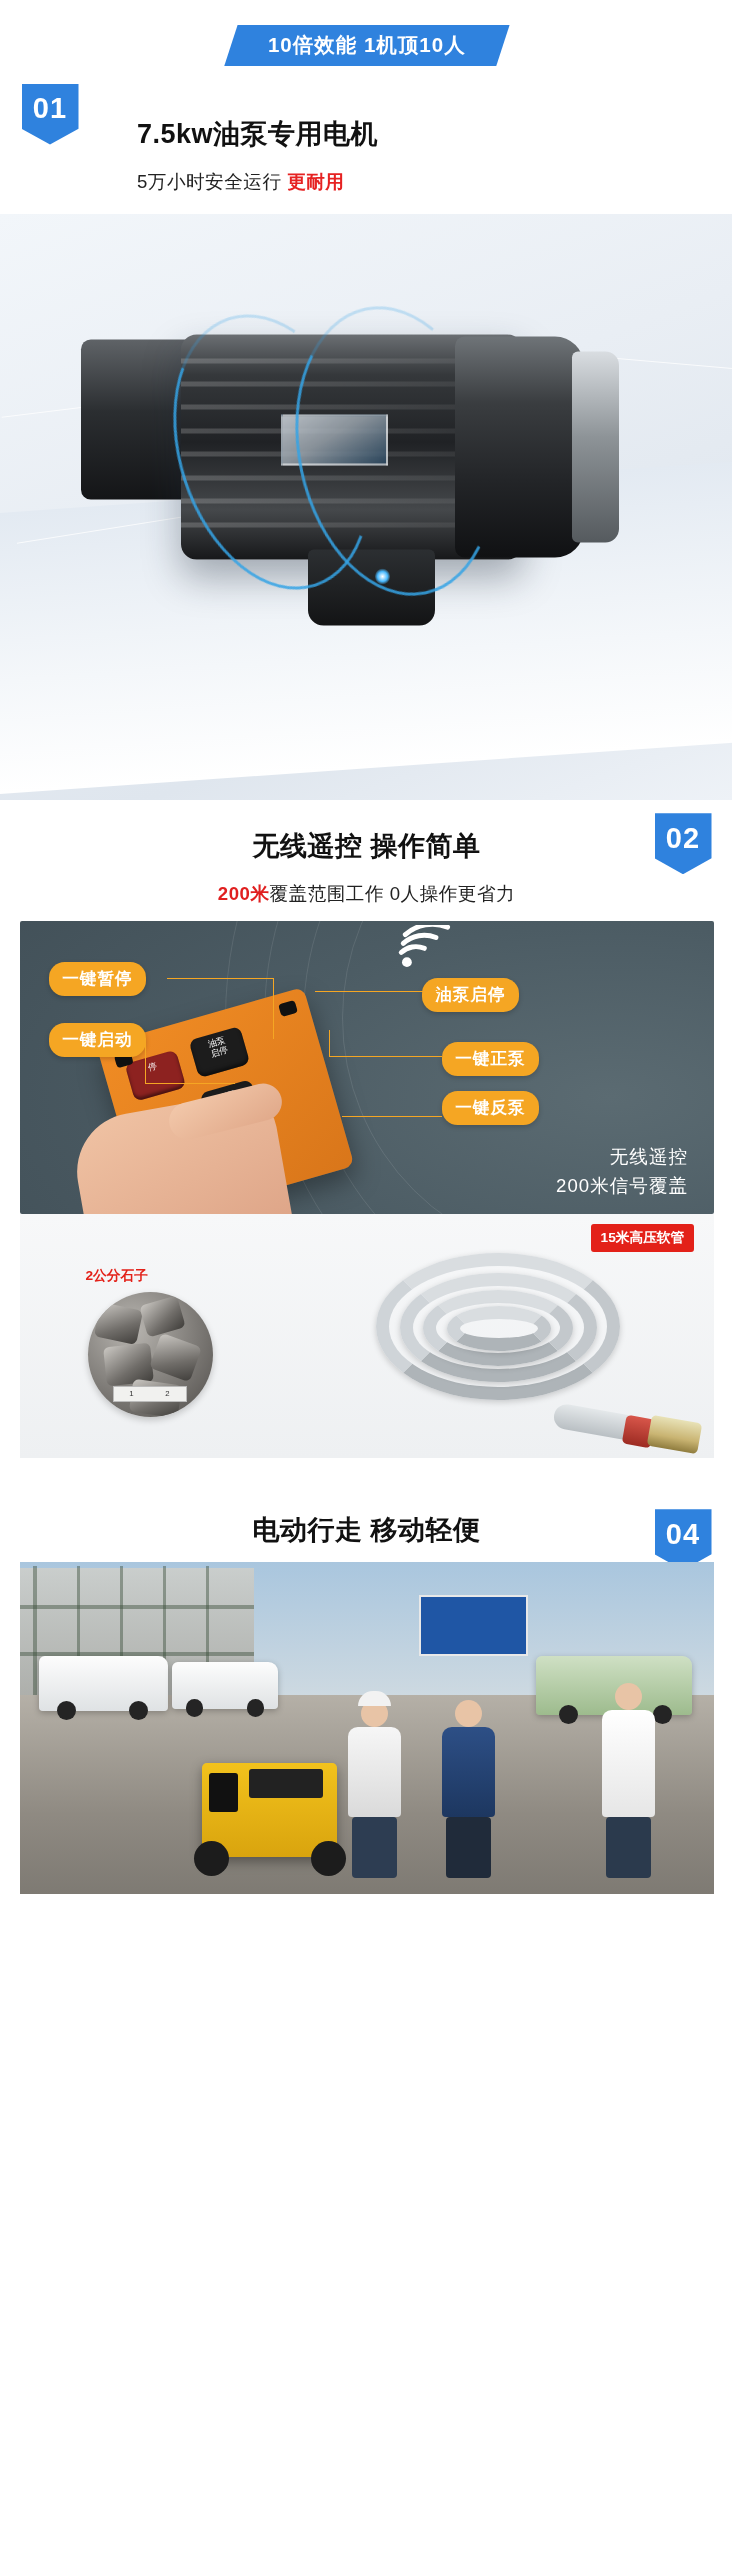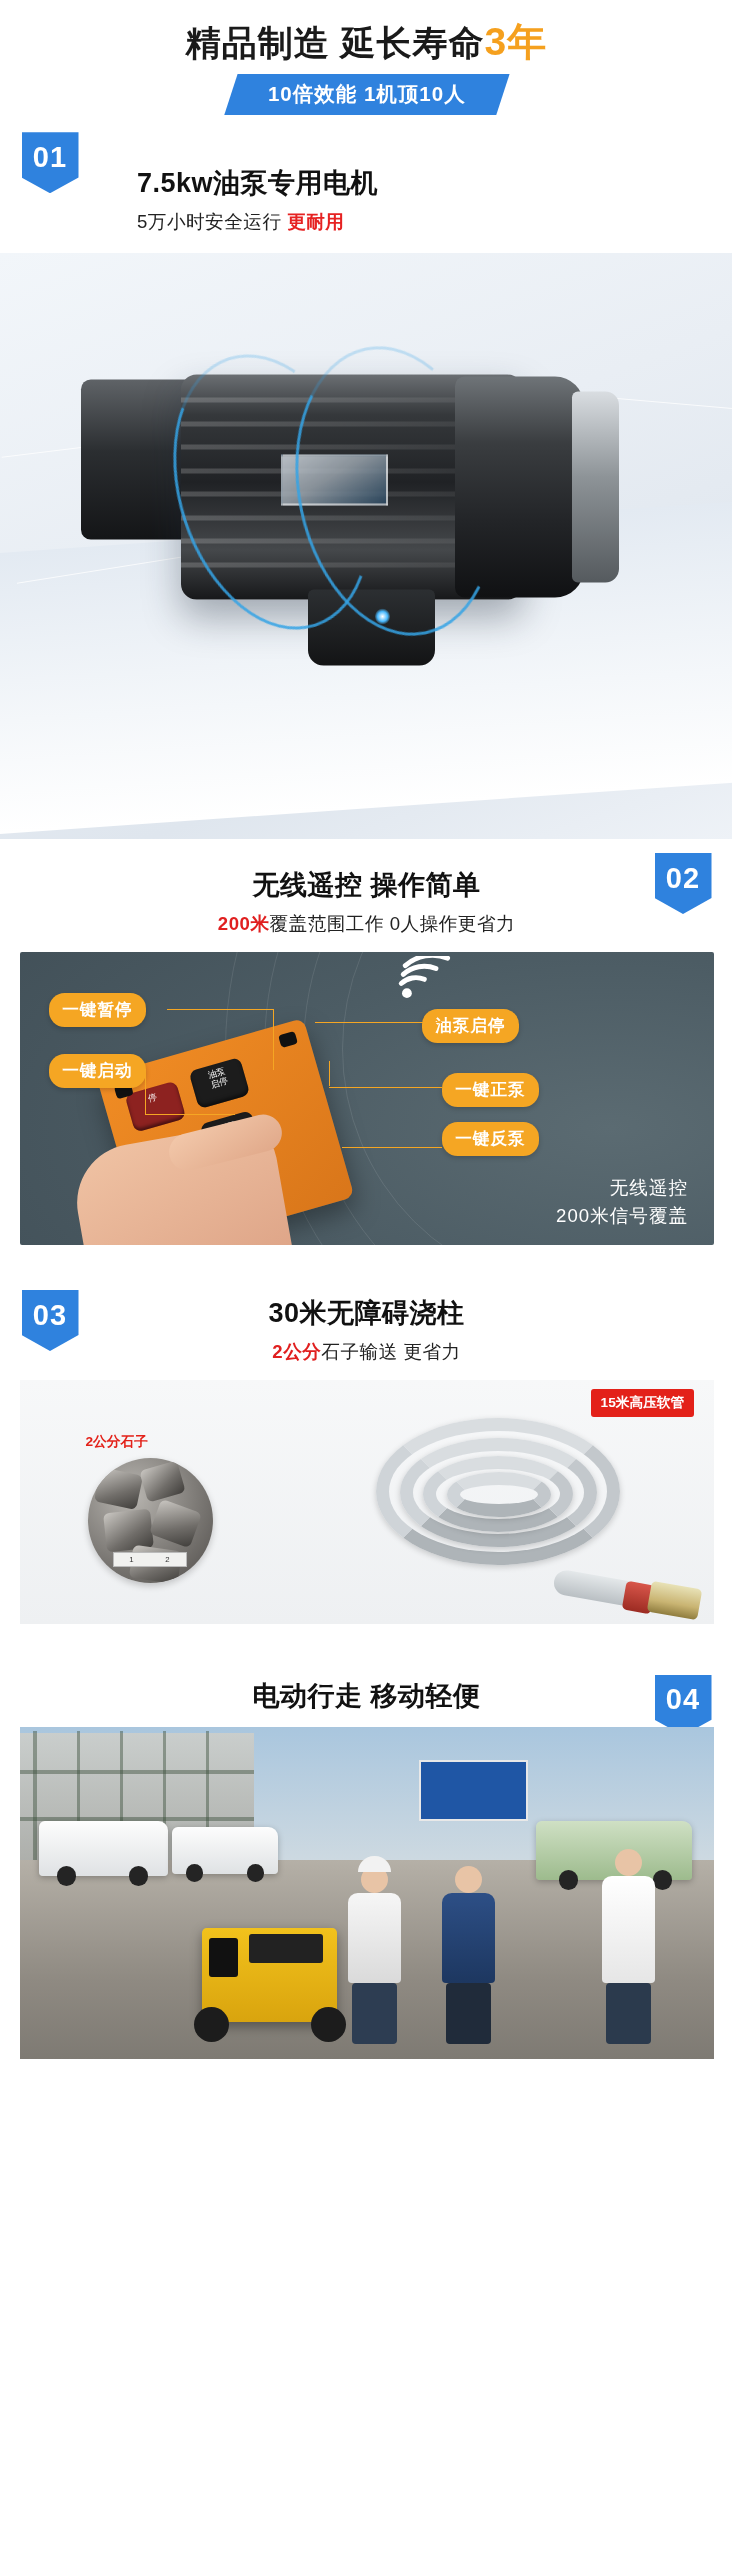--- a/index.html
+++ b/index.html
@@ -41,21 +41,21 @@
     -webkit-clip-path:polygon(0 0,100% 0,100% 74%,50% 100%,0 74%);
   }
   .badge-left { position:absolute; left:21.5px; top:17.6px; }
   .badge-right { position:absolute; right:21.5px; top:13.7px; }
 
   .sec-title {
     font-size:27px; font-weight:bold; color:#111; line-height:1.3;
     letter-spacing:0.5px;
   }
   .sec-sub {
-    font-size:18.6px; color:#222; line-height:1.5; margin-top:7px;
+    font-size:18.6px; color:#222; line-height:1.5; margin-top:16px;
     letter-spacing:0.5px; font-weight:500;
   }
   .sec-sub .red { color:#e62222; font-weight:bold; }
   .sec-sub .redbold { color:#e01f1f; font-weight:bold; }
 
   .head-01 { padding-left:137px; padding-top:51px; padding-bottom:17.6px; }
 
   
   .imgbox { width:733px; position:relative; overflow:hidden; }
 
@@ -232,23 +232,20 @@
   .sign { position:absolute; background:#1f56a5; border:2.9px solid #e8e8e8; }
 
   .spacer { height:25.4px; }
 </style>
 </head>
 <body>
 
 <div class="page">
 
   <div class="hero">
-    <div class="hero-title">
-      <span>精品制造 延长寿命</span><span class="accent">3年</span>
-    </div>
     <div class="hero-banner-wrap">
       <div class="hero-banner">
         <span>10倍效能 1机顶10人</span>
       </div>
     </div>
   </div>
 
   <div class="section">
     <div class="sec-head head-01">
       <div class="badge badge-left">
@@ -346,29 +343,20 @@
 
         <div class="panel-02-note">
           <div>无线遥控</div>
           <div>200米信号覆盖</div>
         </div>
       </div>
     </div>
   </div>
 
   <div class="section">
-    <div class="sec-head center" style="padding-top:51px;">
-      <div class="badge badge-left" style="top:45px;">
-        <span>03</span>
-      </div>
-      <div class="sec-title">30米无障碍浇柱</div>
-      <div class="sec-sub">
-        <span class="redbold">2公分</span><span>石子输送 更省力</span>
-      </div>
-    </div>
 
     <div class="imgbox">
       <div class="panel-03">
         <div class="tag-red" style="right:19.5px;top:9.8px;">15米高压软管</div>
 
         <div class="label-red" style="left:66px;top:53px;">2公分石子</div>
         <div class="stone-circle">
           <div class="stone" style="left:9.8px;top:13.7px;width:43px;height:35px;transform:rotate(12deg);"></div>
           <div class="stone" style="left:55px;top:7.8px;width:39px;height:33px;transform:rotate(-16deg);"></div>
           <div class="stone" style="left:17.6px;top:53px;width:47px;height:39px;transform:rotate(-6deg);"></div>

